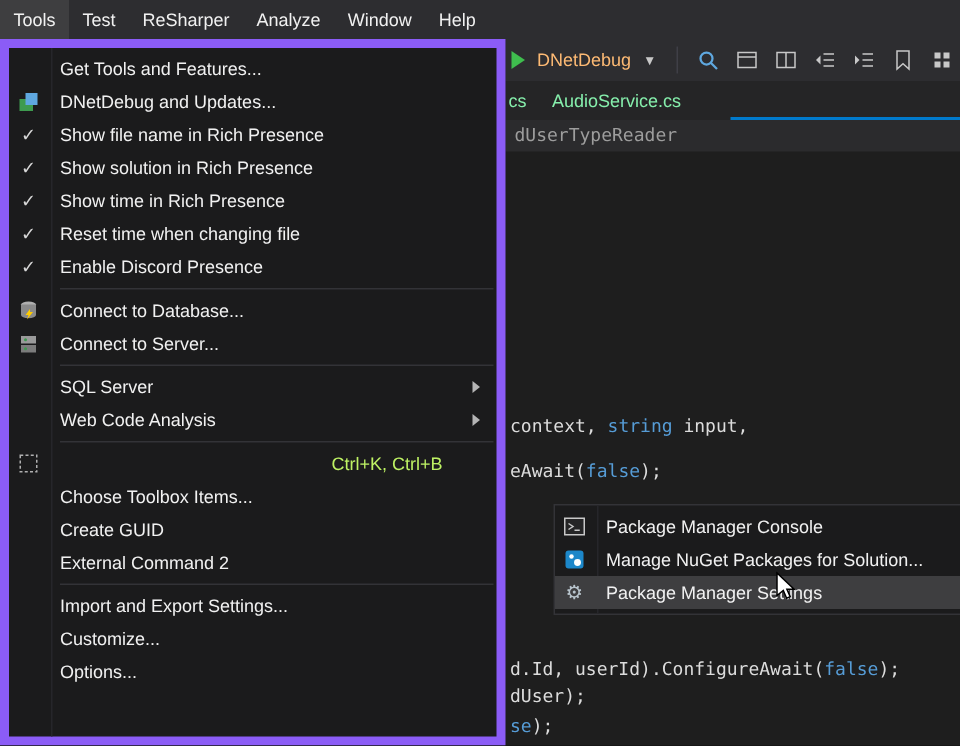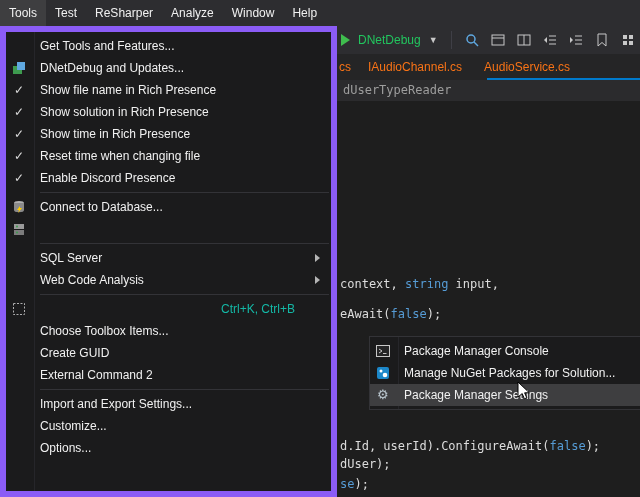--- a/index.html
+++ b/index.html
@@ -15,32 +15,32 @@
   }
   .mb-item { padding:0 9px; line-height:26px; color:#f1f1f1; cursor:default; }
   .mb-item.active { background:#3e3e40; }
   
   .toolbar {
     position:absolute; top:26px; left:0; right:0; height:28px;
     background:#2d2d30; display:flex; align-items:center; z-index:1;
     padding-left:341px; gap:4px;
   }
   .play { width:0; height:0; border-left:9px solid #3fbd4e; border-top:6px solid transparent; border-bottom:6px solid transparent; margin-right:4px; }
-  .debug-target { color:#22c55e; }
+  .debug-target { color:#fdba74; }
   .caret { color:#c8c8c8; font-size:9px; padding:0 4px; }
   .tsep { width:1px; height:18px; background:#3f3f46; margin:0 5px; }
   .tbtn { width:22px; height:22px; display:flex; align-items:center; justify-content:center; }
   .tbtn svg { display:block; }
   
   .tabstrip {
     position:absolute; top:54px; left:0; right:0; height:26px;
     background:#252526; display:flex; align-items:stretch; z-index:1;
     padding-left:337px;
   }
-  .tab { padding:0 11px; line-height:26px; color:#f97316; white-space:nowrap; }
+  .tab { padding:0 11px; line-height:26px; color:#86efac; white-space:nowrap; }
   .tab.partial { padding:0 6px 0 2px; }
   .active-line { position:absolute; top:78px; left:487px; width:153px; height:2px; background:var(--accent,#007acc); z-index:2; }
   
   .navbar {
     position:absolute; top:80px; left:0; right:0; height:21px;
     background:#2b2b2d; z-index:1; line-height:21px; padding-left:343px;
     color:#9d9d9d; font-family:"DejaVu Sans Mono", monospace; font-size:12px;
   }
   .editor { position:absolute; top:101px; left:0; right:0; bottom:0; background:#1e1e1e; z-index:0; }
   .code {
@@ -51,21 +51,21 @@
   
   .menu {
     position:absolute; top:26px; left:0; width:337px; height:471px;
     background:#1b1b1c; border:6px solid #8b5cf6; z-index:10; padding:3px 0;
   }
   .menu::before { content:""; position:absolute; left:28px; top:0; bottom:0; width:1px; background:#26262a; }
   .mi { position:relative; height:22px; line-height:22px; padding-left:34px; padding-right:26px; color:#f1f1f1; white-space:nowrap; }
   .mi.hl { background:var(--highlight,#3e3e40); }
   .chk { position:absolute; left:8px; top:0; color:#d8d8d8; font-size:12px; }
   .mico { position:absolute; left:5px; top:3px; }
-  .sc { position:absolute; right:36px; top:0; color:#14b8a6; }
+  .sc { position:absolute; right:36px; top:0; color:#bef264; }
   .subarrow { position:absolute; right:11px; top:7px; width:0; height:0; border-left:5px solid #b5b5b5; border-top:4px solid transparent; border-bottom:4px solid transparent; }
   .msep { height:1px; background:#333337; margin:3px 2px 3px 34px; }
   
   .submenu {
     position:absolute; top:336px; left:337px; width:303px; height:74px;
     background:#1b1b1c; border:1px solid #333337; z-index:11; padding:3px 0;margin-left:32px;
   }
   .submenu::before { content:""; position:absolute; left:28px; top:0; bottom:0; width:1px; background:#26262a; }
   .gear-glyph { position:absolute; left:7px; top:0; line-height:22px; color:#b8c4cc; font-size:13px; }
   
@@ -134,21 +134,20 @@
           <rect x="3" y="3" width="4" height="4" fill="#c8c8c8"></rect>
           <rect x="9" y="3" width="4" height="4" fill="#c8c8c8"></rect>
           <rect x="3" y="9" width="4" height="4" fill="#c8c8c8"></rect>
           <rect x="9" y="9" width="4" height="4" fill="#c8c8c8"></rect>
         </svg>
     </span>
   </div>
 
   <div class="tabstrip">
     <div class="tab partial">cs</div>
-    <div class="tab">IAudioChannel.cs</div>
     <div class="tab">AudioService.cs</div>
   </div>
   <div class="active-line"></div>
 
   <div class="navbar">
     <span>dUserTypeReader</span>
   </div>
 
   <div class="editor">
     <div class="code" style="top:175px"><span>context, </span><span class="kw">string</span><span> input,</span></div>
@@ -181,20 +180,21 @@
           </svg></span>
       <span>Connect to Database...</span>
     </div>
     <div class="mi">
       <span class="mico"><svg width="16" height="16">
             <rect x="3" y="3" width="10" height="5" fill="#9a9a9a"></rect>
             <rect x="3" y="9" width="10" height="5" fill="#7c7c7c"></rect>
             <circle cx="6" cy="5.5" r="1" fill="#3e9b4f"></circle>
             <circle cx="6" cy="11.5" r="1" fill="#3e9b4f"></circle>
           </svg></span>
+      <span>Connect to Server...</span>
     </div>
     <div class="msep"></div>
     <div class="mi"><span>SQL Server</span><span class="subarrow"></span></div>
     <div class="mi"><span>Web Code Analysis</span><span class="subarrow"></span></div>
     <div class="msep"></div>
     <div class="mi">
       <span class="mico"><svg width="16" height="16">
             <rect x="2.5" y="2.5" width="11" height="11" fill="none" stroke="#b0b0b0" stroke-dasharray="2,1.5"></rect>
           </svg></span>
       <span class="sc">Ctrl+K, Ctrl+B</span>

